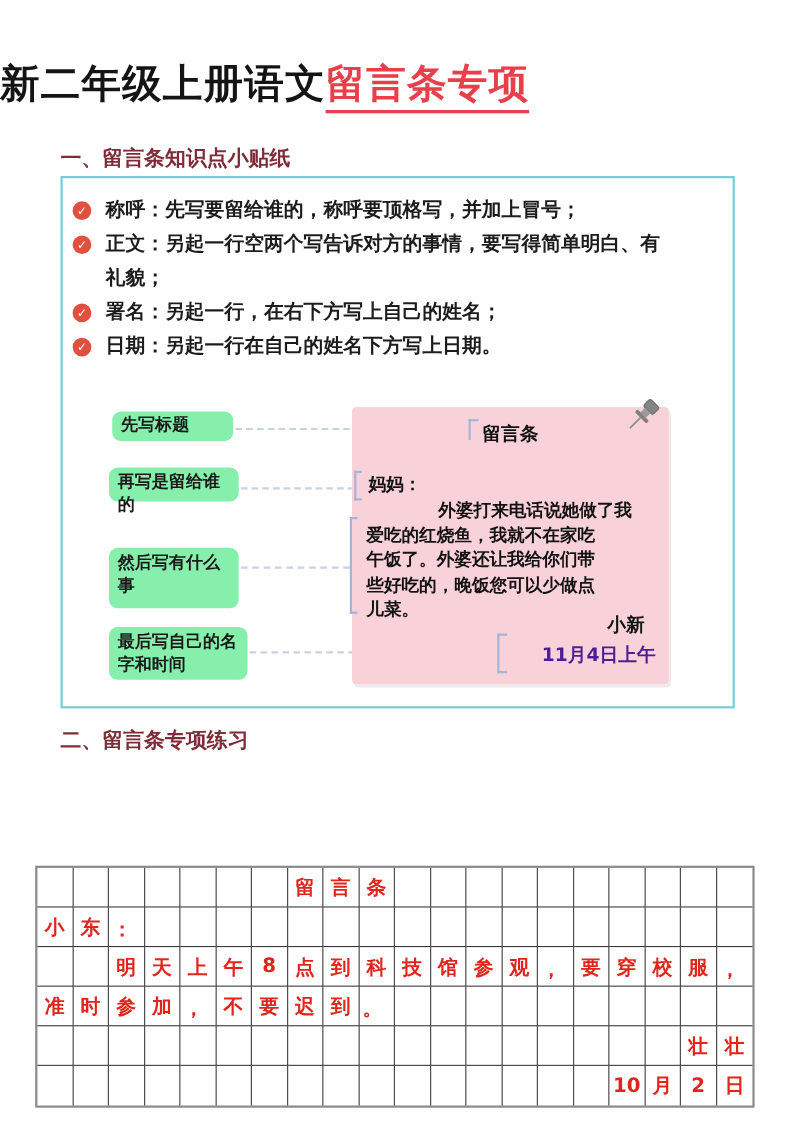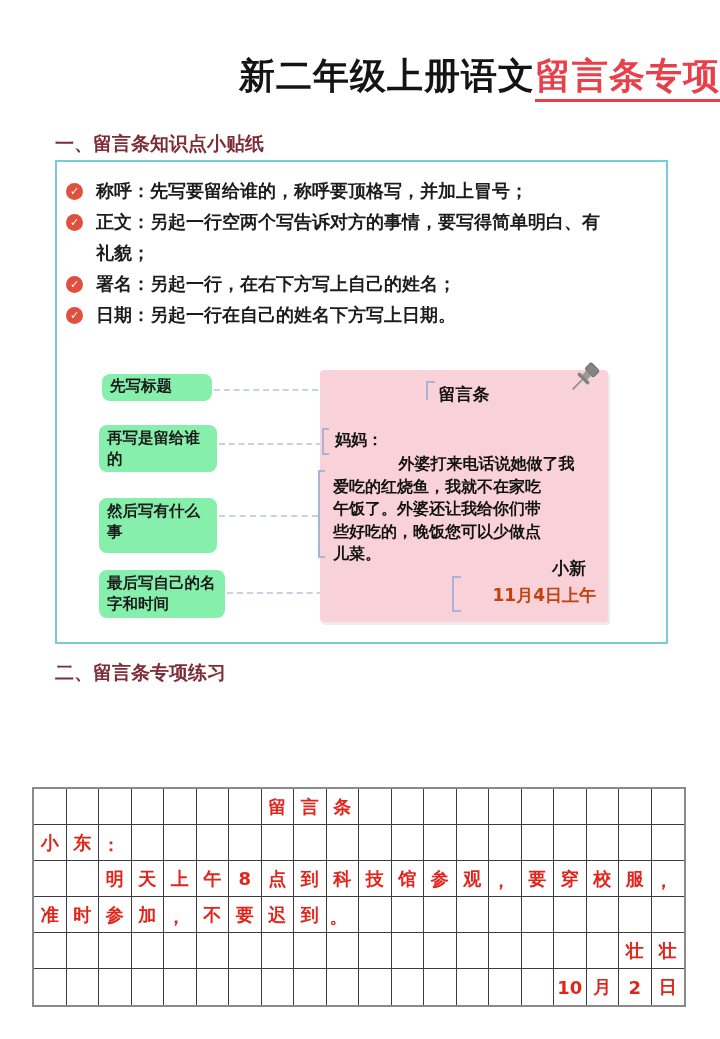--- a/index.html
+++ b/index.html
@@ -4,21 +4,21 @@
 <style>
   * { margin:0; padding:0; box-sizing:border-box; }
   html,body { background:#ffffff; }
   .page {
     position:relative; width:720px; height:1039px; background:#ffffff;
     font-family:"DejaVu Sans", sans-serif; overflow:hidden;
   }
   
   .title {
     position:absolute; top:52px; left:0; width:100%;
-    text-align:right; font-size:36px; font-weight:bold; color:#141414;
+    text-align:left; font-size:36px; font-weight:bold; color:#141414;
     letter-spacing:1px;
   }
   .title-red { color:#e8404a; border-bottom:3px solid #e8404a; padding-bottom:3px; }
   
   .sec-head { position:absolute; left:55px; font-size:19px; font-weight:bold; color:#7e2d38; }
   .sec1-head { top:131px; }
   .sec2-head { top:660px; }
   
   .kbox {
     position:absolute; left:55px; top:160px; width:613px; height:484px;
@@ -36,21 +36,21 @@
     font-size:18px; line-height:31px; color:#1c1c1c; font-weight:600;
     max-width:507px;
   }
   
   .lbl {
     position:absolute; background:#86efac; border-radius:8px;
     font-size:15.5px; line-height:21px; font-weight:600; color:#1a1a1a;
     padding:3px 8px;
   }
   .lbl1 { left:45px;  top:212px; width:110px; height:27px; padding-top:2px; }
-  .lbl2 { left:42px;  top:263px; width:118px; height:47px; }
+  .lbl2 { left:42px;  top:263px; width:118px; height:31px; }
   .lbl3 { left:42px;  top:336px; width:118px; height:55px; }
   .lbl4 { left:42px;  top:408px; width:126px; height:48px; }
   
   .dash { position:absolute; height:0; border-top:2px dashed #c9d2e2; }
   .c1 { left:157px; top:227px; width:212px; }
   .c2 { left:162px; top:281px; width:103px; }
   .c3 { left:162px; top:353px; width:99px;  }
   .c4 { left:170px; top:430px; width:225px; }
   
   .bracket { position:absolute; border-left:2px solid #a7b4d6; }
@@ -63,21 +63,21 @@
     position:absolute; left:263px; top:208px; width:288px; height:252px;
     background:#f8d1d9; border-radius:4px;
     box-shadow:2px 3px 0 rgba(120,90,95,0.12);
   }
   .note-title { text-align:center; padding-top:13px; font-size:17px; font-weight:bold; color:#121212; }
   .note-salutation { margin:24px 0 0 15px; font-size:16px; font-weight:bold; color:#121212; }
   .note-body { margin:2px 0 0 13px; }
   .nb { font-size:16px; line-height:22.5px; font-weight:bold; color:#121212; white-space:nowrap; }
   .nb.indent { text-indent:2em;text-align:center; }
   .note-sign { position:absolute; right:22px; bottom:42px; font-size:17px; font-weight:bold; color:#121212; }
-  .note-date { position:absolute; right:12px; bottom:15px; font-size:17px; font-weight:bold; color:#c2410c; }
+  .note-date { position:absolute; right:12px; bottom:15px; font-size:17px; font-weight:bold; color:#4c1d95; }
   .pin { position:absolute; left:505px; top:194px; width:44px; height:44px; }
   
   .task {
     position:absolute; left:52px; top:698px; width:640px;
     font-size:18.5px; line-height:28.5px; color:#2b2220; font-weight:600;
   }
   
   .grid {
     position:absolute; left:32px; top:787px; width:654px;
     display:grid; grid-template-columns:repeat(20, 1fr); grid-auto-rows:36px;

